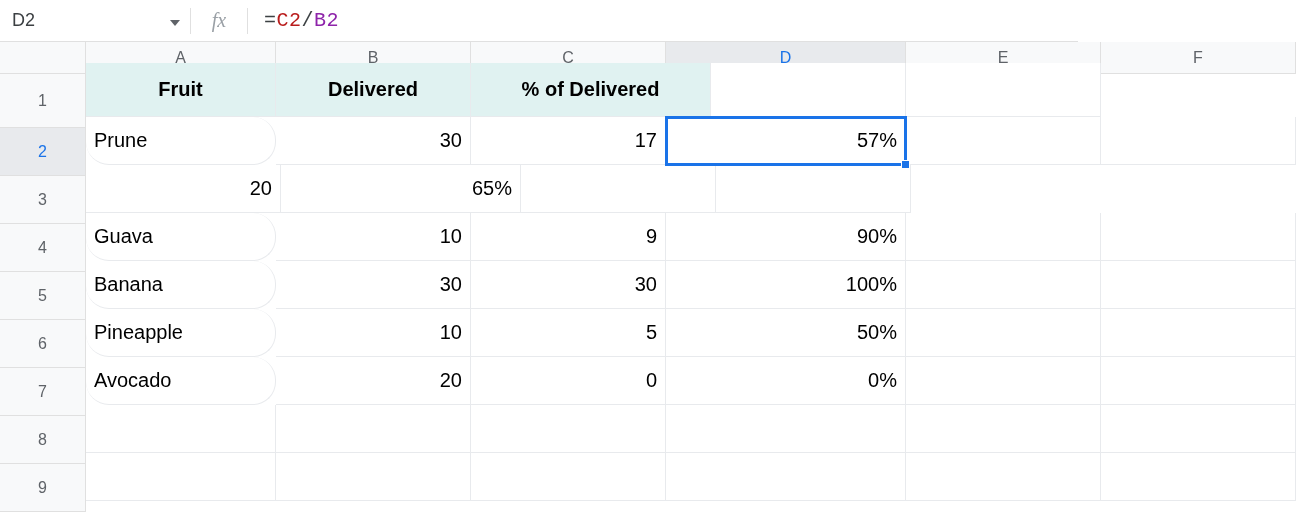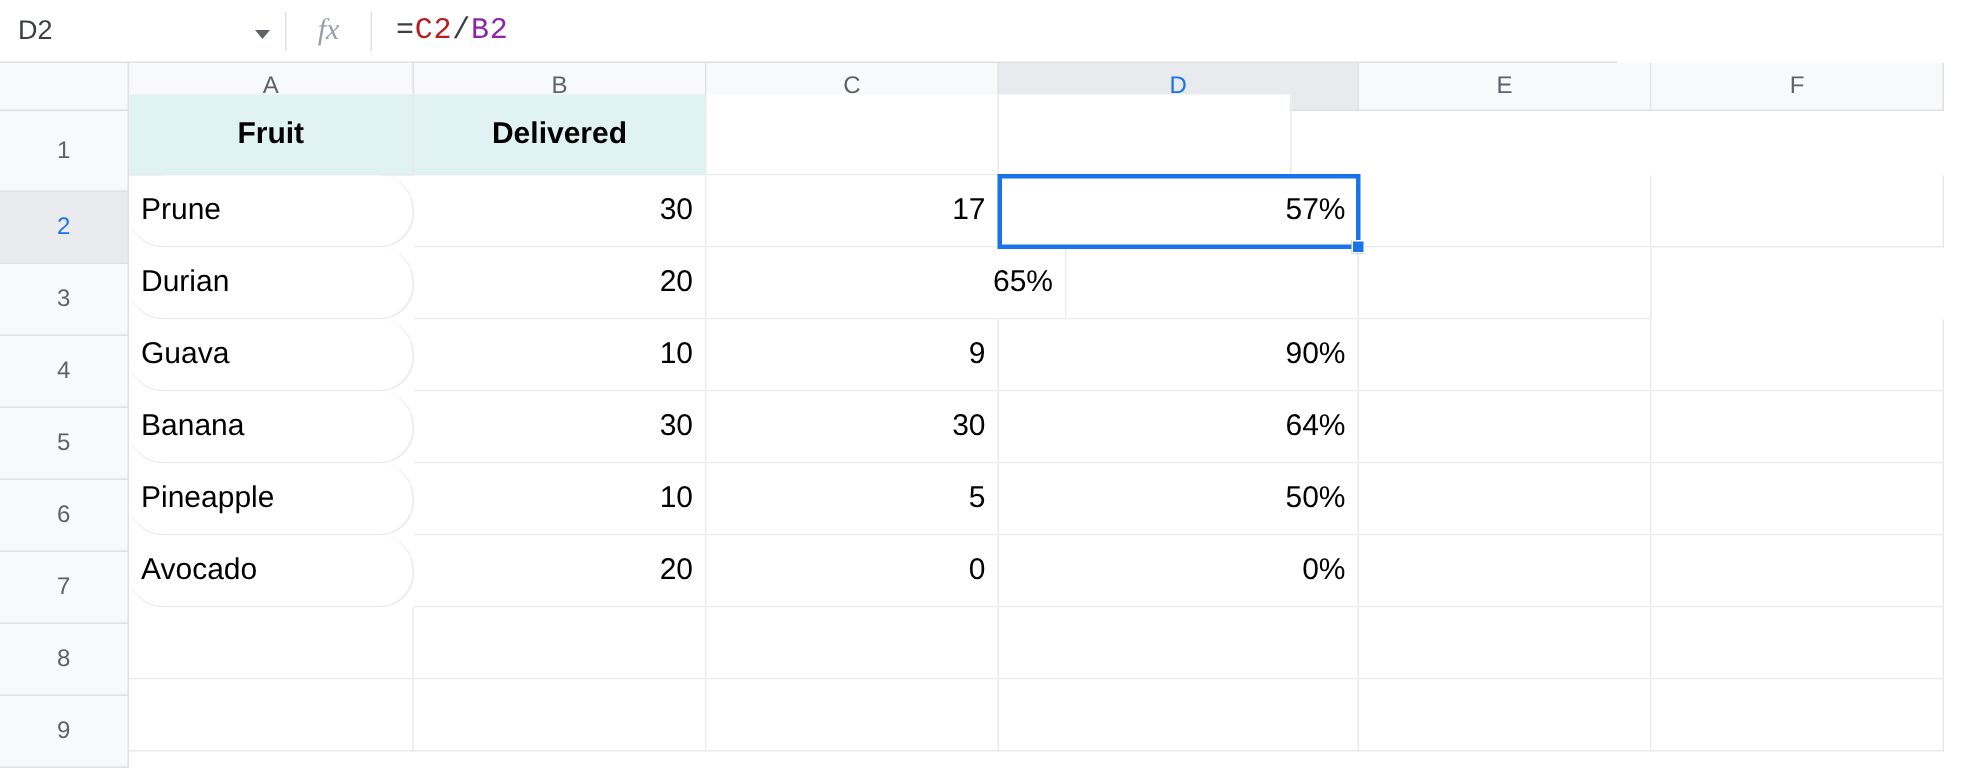--- a/index.html
+++ b/index.html
@@ -226,58 +226,58 @@
       <div class="row-header r-data">7</div>
       <div class="row-header r-data">8</div>
       <div class="row-header r-data">9</div>
     </div>
 
     <div class="cells">
 
       <div class="row">
         <div class="cell header-cell c-A r-h1">Fruit</div>
         <div class="cell header-cell c-C r-h1">Delivered</div>
+        <div class="cell header-cell c-D r-h1">% of Delivered</div>
         <div class="cell c-E r-h1"></div>
         <div class="cell c-F r-h1"></div>
       </div>
 
       <div class="row">
         <div class="cell text c-A r-data">Prune</div>
         <div class="cell num c-B r-data">30</div>
         <div class="cell num c-C r-data">17</div>
         <div class="cell num c-D r-data active">
           <span>57%</span>
           <div class="fill-handle"></div>
         </div>
         <div class="cell c-E r-data"></div>
         <div class="cell c-F r-data"></div>
       </div>
 
       <div class="row">
-        <div class="cell text c-A r-data">Durian</div>
         <div class="cell num c-B r-data">20</div>
         <div class="cell num c-D r-data">65%</div>
         <div class="cell c-E r-data"></div>
         <div class="cell c-F r-data"></div>
       </div>
 
       <div class="row">
         <div class="cell text c-A r-data">Guava</div>
         <div class="cell num c-B r-data">10</div>
         <div class="cell num c-C r-data">9</div>
         <div class="cell num c-D r-data">90%</div>
         <div class="cell c-E r-data"></div>
         <div class="cell c-F r-data"></div>
       </div>
 
       <div class="row">
         <div class="cell text c-A r-data">Banana</div>
         <div class="cell num c-B r-data">30</div>
         <div class="cell num c-C r-data">30</div>
-        <div class="cell num c-D r-data">64%</div>
+        <div class="cell num c-D r-data">100%</div>
         <div class="cell c-E r-data"></div>
         <div class="cell c-F r-data"></div>
       </div>
 
       <div class="row">
         <div class="cell text c-A r-data">Pineapple</div>
         <div class="cell num c-B r-data">10</div>
         <div class="cell num c-C r-data">5</div>
         <div class="cell num c-D r-data">50%</div>
         <div class="cell c-E r-data"></div>

